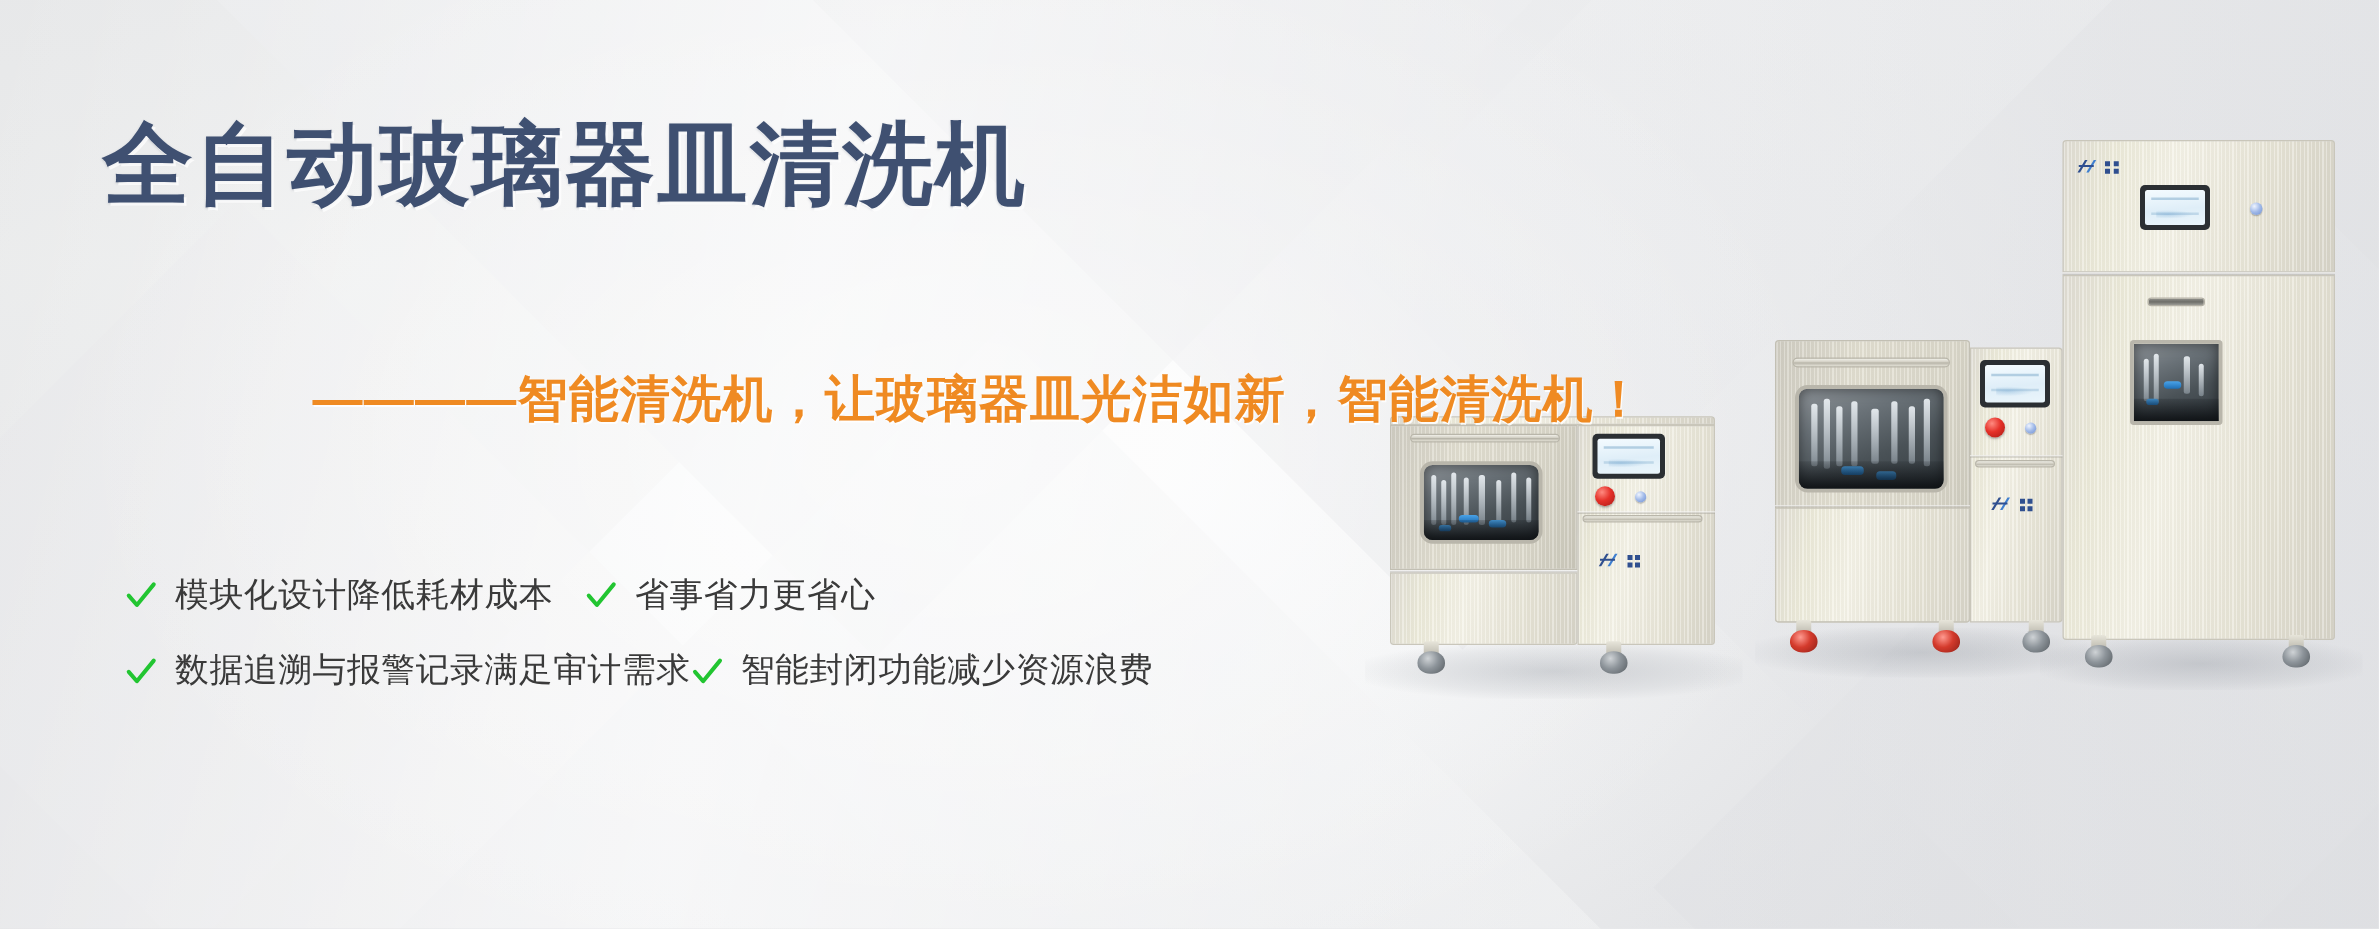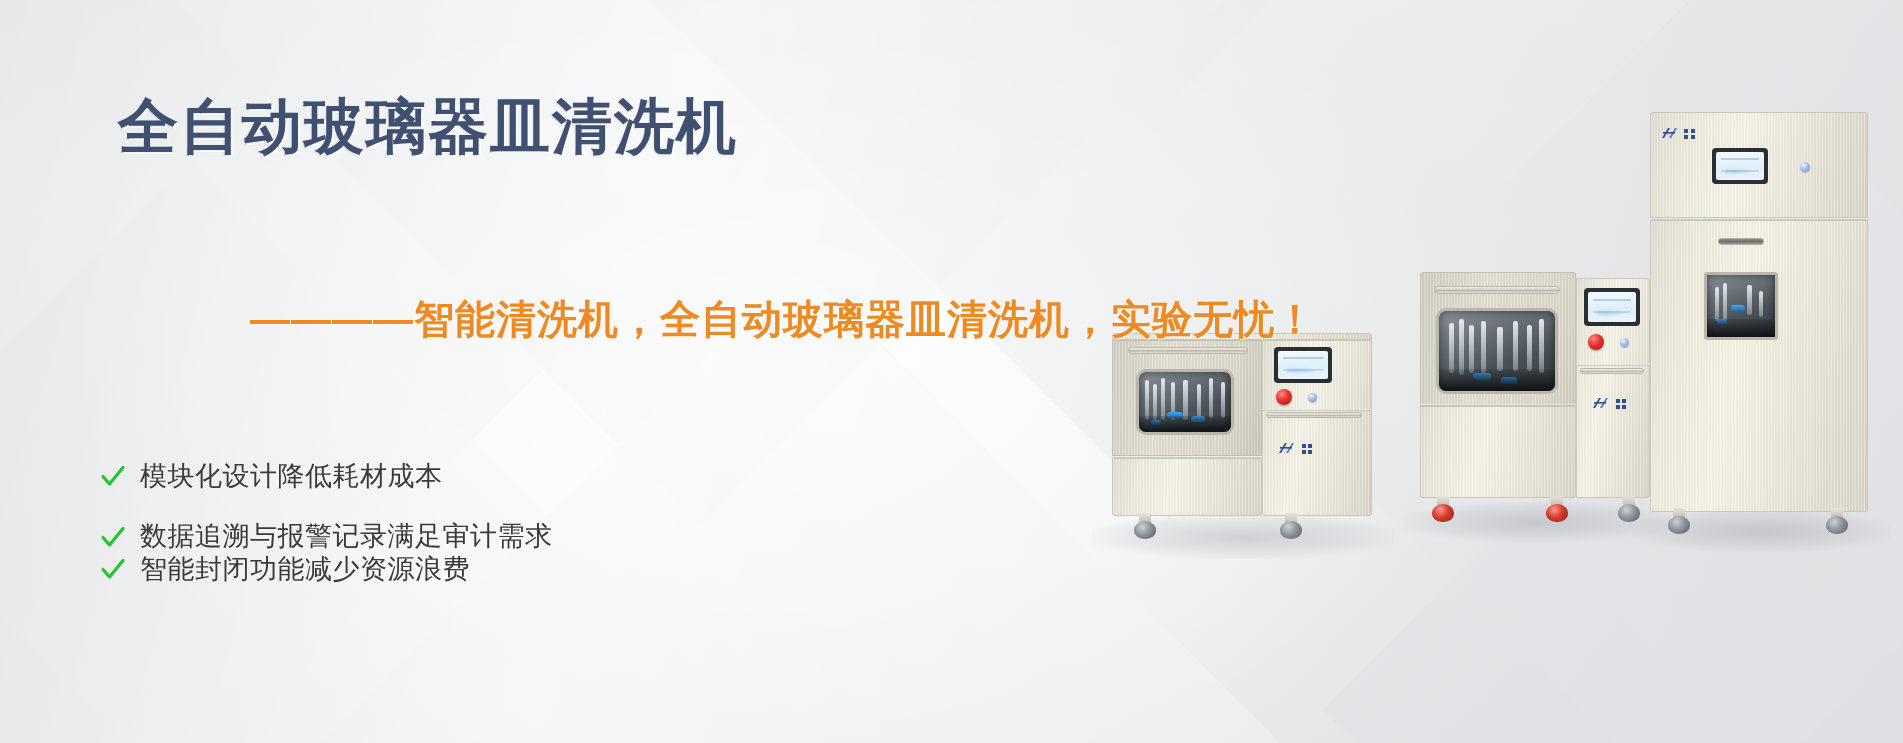--- a/index.html
+++ b/index.html
@@ -44,42 +44,41 @@
   .f8 { left:0; top:0; width:1903px; height:743px;
         background:linear-gradient(105deg, rgba(255,255,255,0) 0%, rgba(255,255,255,.55) 34%, rgba(255,255,255,.15) 58%, rgba(210,212,216,.30) 100%); }
   .vign { left:0; top:0; width:1903px; height:743px;
         background:radial-gradient(ellipse 1150px 760px at 40% 48%, rgba(255,255,255,.55) 0%, rgba(255,255,255,0) 62%); }
 
   
   .content { position:absolute; left:0; top:0; width:1903px; height:743px; }
 
   .title {
     position:absolute; left:82px; top:95px;
-    font-size:60px; font-weight:bold; line-height:1.05;
+    font-size:72px; font-weight:bold; line-height:1.05;
     letter-spacing:2px;
     color:#3f5071;
     text-shadow:2px 2px 0 rgba(255,255,255,.75), 0 1px 2px rgba(90,100,120,.30);
     white-space:nowrap;
-    margin-left:36px;
   }
 
   .subtitle {
     position:absolute; left:250px; top:292px;
     font-size:40px; font-weight:bold;
     letter-spacing:1px;
     color:#ef8a22;
     text-shadow:1px 1px 0 rgba(255,255,255,.85);
     white-space:nowrap;
   }
 
   .features {
     position:absolute; left:100px; top:460px;
     width:800px;
   }
-  .frow { display:flex; align-items:flex-start; margin-bottom:28px;flex-direction:column; }
+  .frow { display:flex; align-items:center; margin-bottom:28px; }
   .fitem { display:flex; align-items:center; white-space:nowrap; }
   .fitem.col1 { width:368px; }
   .check {
     display:inline-block; width:26px; height:26px;
     margin-right:14px; flex:none;
     position:relative;
   }
   .check svg { display:block; }
   .ftext {
     font-size:27px; color:#3a3a3a; letter-spacing:.5px;
@@ -398,33 +397,41 @@
           <div class="wheel"></div>
         </div>
     </div>
 
   </div>
 
   <div class="content">
 
     <div class="title">全自动玻璃器皿清洗机</div>
 
-    <div class="subtitle">————智能清洗机，全自动玻璃器皿清洗机，实验无忧！</div>
+    <div class="subtitle">————智能清洗机，让玻璃器皿光洁如新，智能清洗机！</div>
 
     <div class="features">
 
       <div class="frow">
         <div class="fitem col1">
           <span class="check">
             <svg width="26" height="26" viewBox="0 0 26 26">
               <path d="M3 13.5 L9.5 21 L23 4.5" stroke="#22c531" stroke-width="3.2" fill="none" stroke-linecap="round" stroke-linejoin="round"></path>
             </svg>
           </span>
           <span class="ftext">模块化设计降低耗材成本</span>
         </div>
+        <div class="fitem">
+          <span class="check">
+            <svg width="26" height="26" viewBox="0 0 26 26">
+              <path d="M3 13.5 L9.5 21 L23 4.5" stroke="#22c531" stroke-width="3.2" fill="none" stroke-linecap="round" stroke-linejoin="round"></path>
+            </svg>
+          </span>
+          <span class="ftext">省事省力更省心</span>
+        </div>
       </div>
 
       <div class="frow">
         <div class="fitem">
           <span class="check">
             <svg width="26" height="26" viewBox="0 0 26 26">
               <path d="M3 13.5 L9.5 21 L23 4.5" stroke="#22c531" stroke-width="3.2" fill="none" stroke-linecap="round" stroke-linejoin="round"></path>
             </svg>
           </span>
           <span class="ftext">数据追溯与报警记录满足审计需求</span>

